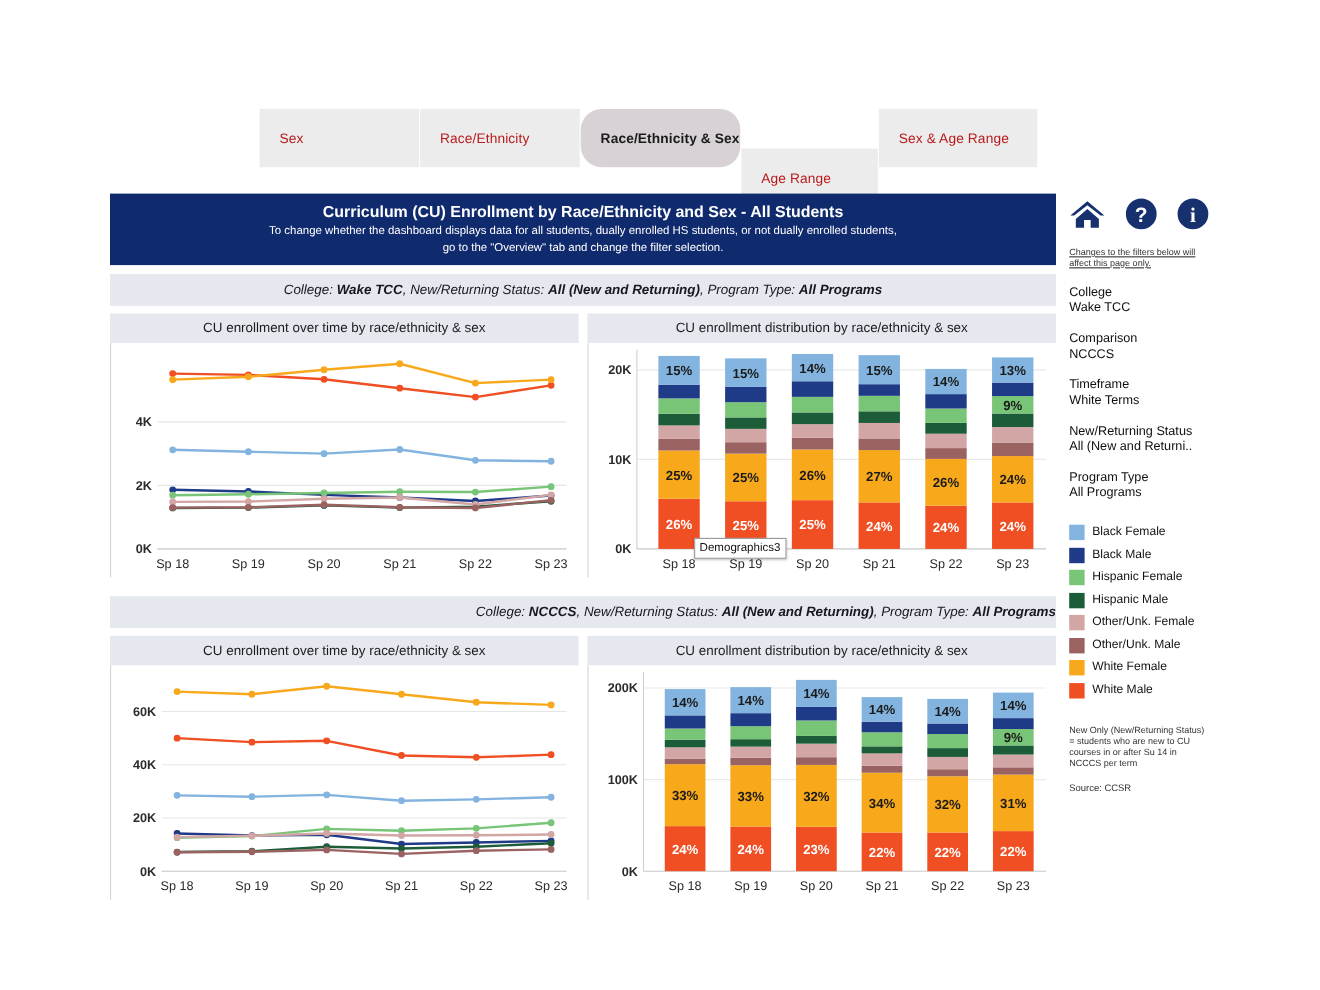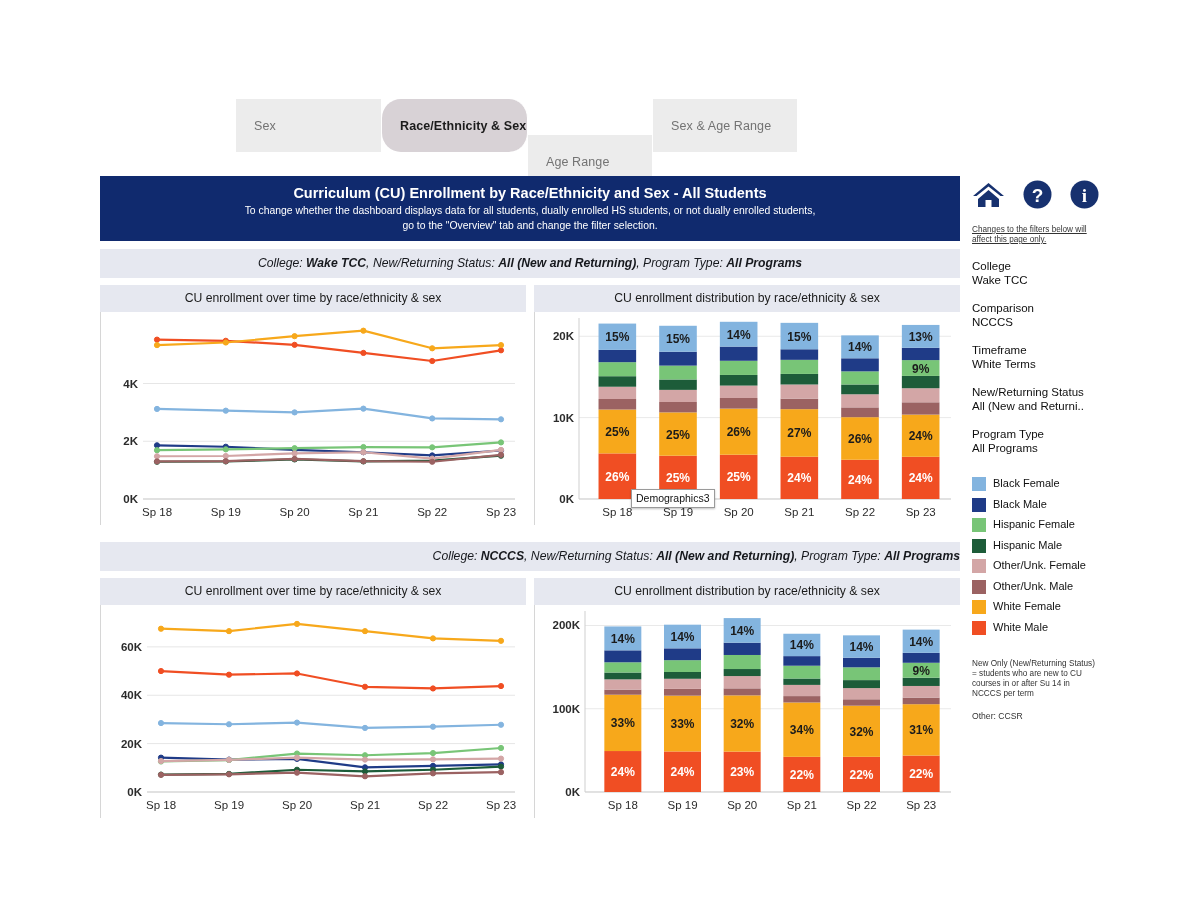--- a/index.html
+++ b/index.html
@@ -7,21 +7,21 @@
     width:1200px;height:900px;background:#ffffff;
     font-family:"Liberation Sans", sans-serif;
     color:#1a1a1a;position:relative;overflow:hidden;
   }
   
   .tabbar{position:absolute;left:236px;top:99px;display:flex;}
   .tab{
     height:53px;box-sizing:border-box;
     background:#ececec;border-right:1px solid #ffffff;
     display:flex;align-items:center;padding-left:18px;
-    font-size:12.5px;color:#737373;letter-spacing:.1px;
+    font-size:12.5px;color:#b91c1c;letter-spacing:.1px;
   }
   .tab.active{background:#d8d2d6;color:#1b1b1b;font-weight:bold;}
   .tab.w1{width:146px;}
   .tab.w2{width:146px;}
   .tab.w3{width:146px;border-radius:19px;}
   .tab.w4{width:125px;margin-top:36px;}
   .tab.w5{width:144px;border-right:none;}
 
   
   .dash{position:absolute;left:100px;top:176px;width:860px;}
@@ -80,20 +80,23 @@
 
   .footnote{font-size:8.2px;color:#333;line-height:10px;margin-top:18px;width:128px;}
   .source{font-size:8.6px;color:#333;margin-top:12px;}
 </style>
 </head>
 <body>
 
 <div class="tabbar">
   <div class="tab w1">
       <span>Sex</span>
+    </div>
+  <div class="tab w2">
+      <span>Race/Ethnicity</span>
     </div>
   <div class="tab w3 active">
       <span>Race/Ethnicity &amp; Sex</span>
     </div>
   <div class="tab w4">
       <span>Age Range</span>
     </div>
   <div class="tab w5">
       <span>Sex &amp; Age Range</span>
     </div>
@@ -529,14 +532,14 @@
         <span class="swatch" style="background: rgb(247, 168, 27);"></span>
         <span class="legtxt">White Female</span>
       </div>
       <div class="legrow">
         <span class="swatch" style="background: rgb(240, 78, 35);"></span>
         <span class="legtxt">White Male</span>
       </div>
     </div>
 
   <div class="footnote">New Only (New/Returning Status) = students who are new to CU courses in or after Su 14 in NCCCS per term</div>
-  <div class="source">Other: CCSR</div>
+  <div class="source">Source: CCSR</div>
 </div>
 
 </body></html>

